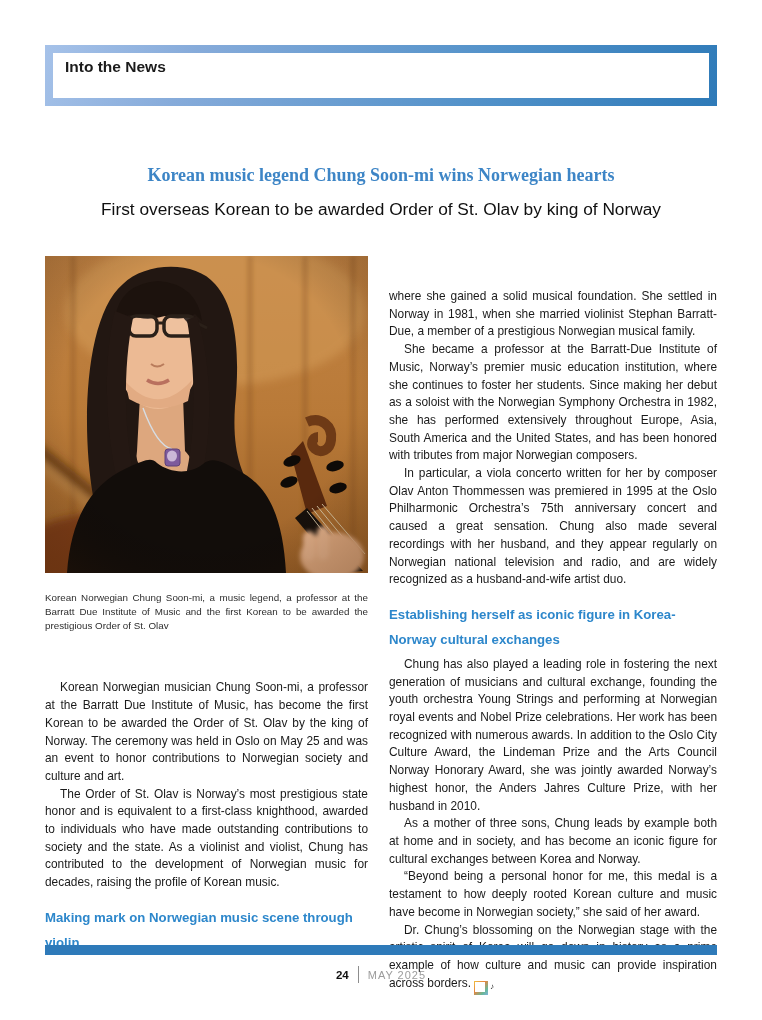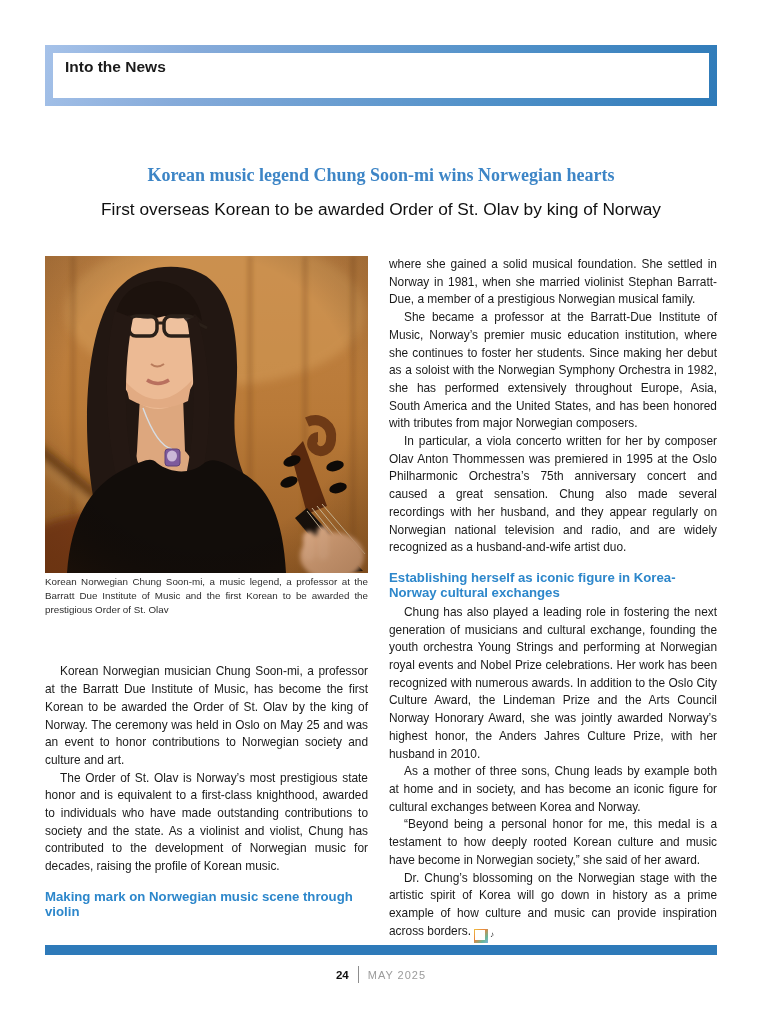--- a/index.html
+++ b/index.html
@@ -14,29 +14,29 @@
 
   
   .title{position:absolute;top:165px;left:0;width:100%;text-align:center;
          font-family:"Liberation Serif",serif;font-weight:bold;font-size:18px;color:#3d85c6;}
   .subtitle{position:absolute;top:199px;left:0;width:100%;text-align:center;
             font-size:17.3px;color:#101010;}
 
   
   .columns{position:absolute;top:256px;left:45px;width:672px;display:flex;gap:21px;}
   .col-left{width:323px;}
-  .col-right{width:328px;}
+  .col-right{width:328px;margin-top:32px;}
 
   figure.photo{margin:0;width:323px;height:317px;}
-  .caption{margin-top:2px;font-size:9.8px;line-height:13.8px;color:#2e2e2e;text-align:justify;}
+  .caption{margin-top:18px;font-size:9.8px;line-height:13.8px;color:#2e2e2e;text-align:justify;}
 
   .bodytext{margin-top:47px;}
   p.body{margin:0;font-size:11.9px;line-height:17.7px;text-align:justify;color:#1a1a1a;text-indent:15px;}
   p.body.noindent{text-indent:0;}
-  h3.subhead{margin:13px 0 4px 0;font-size:13.2px;line-height:15px;font-weight:bold;color:#2d87cb;}
+  h3.subhead{margin:13px 0 4px 0;font-size:13.2px;line-height:25px;font-weight:bold;color:#2d87cb;}
 
   .endmark{display:inline-block;width:12px;height:12px;vertical-align:-2px;padding:1px;margin-left:3px;
            background:linear-gradient(135deg,#f0c040,#e8833c 40%,#69b89a 75%,#7fb3dc);}
   .endmark-inner{display:block;width:10px;height:10px;background:#fff;color:#2b2b2b;
                  font-size:8px;line-height:10px;text-align:center;}
 
   
   .footer-bar{position:absolute;top:945px;left:45px;width:672px;height:10px;background:#2e7ab9;}
   .footer{position:absolute;top:966px;left:0;width:100%;display:flex;justify-content:center;align-items:center;gap:9px;}
   .page-num{font-weight:bold;font-size:11.5px;color:#111;}

